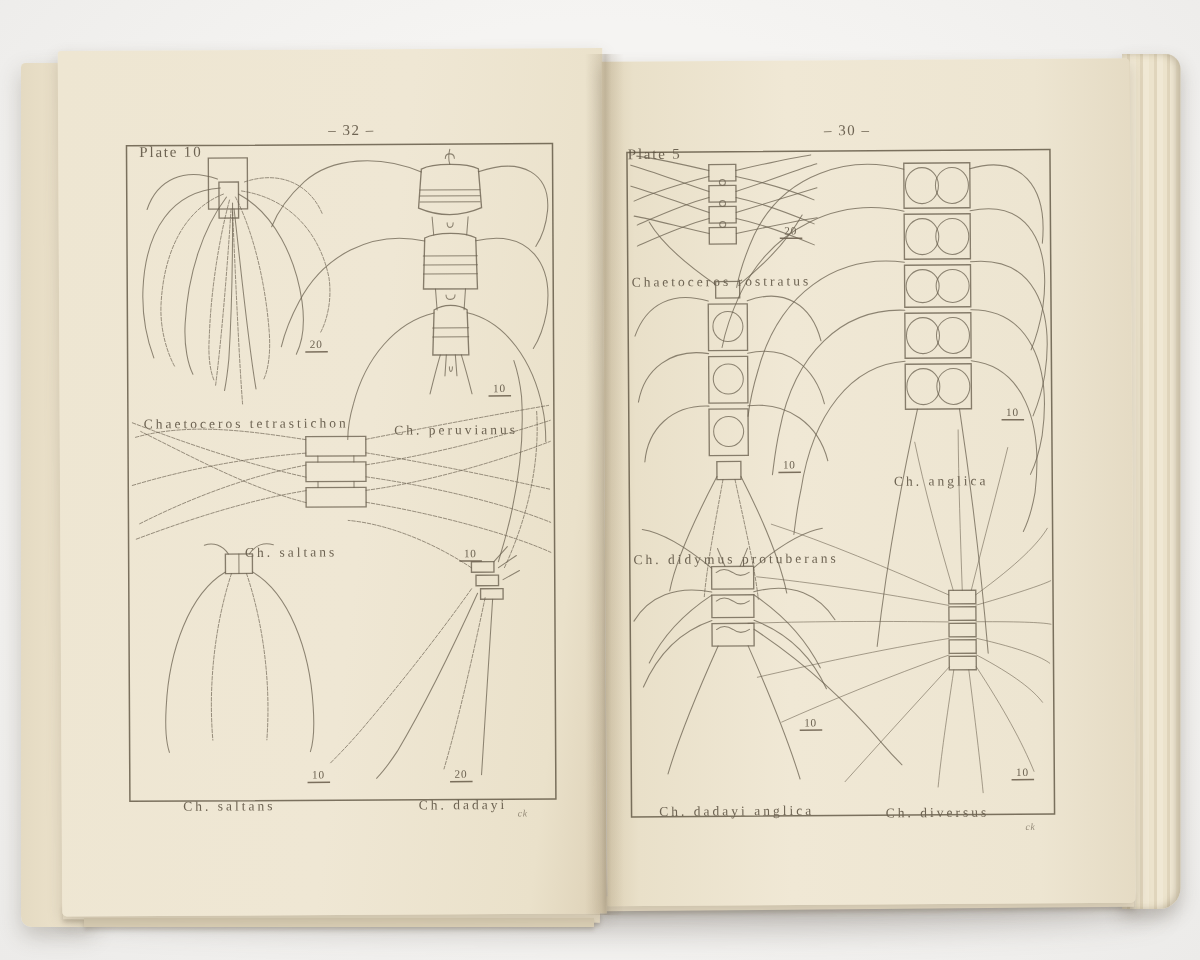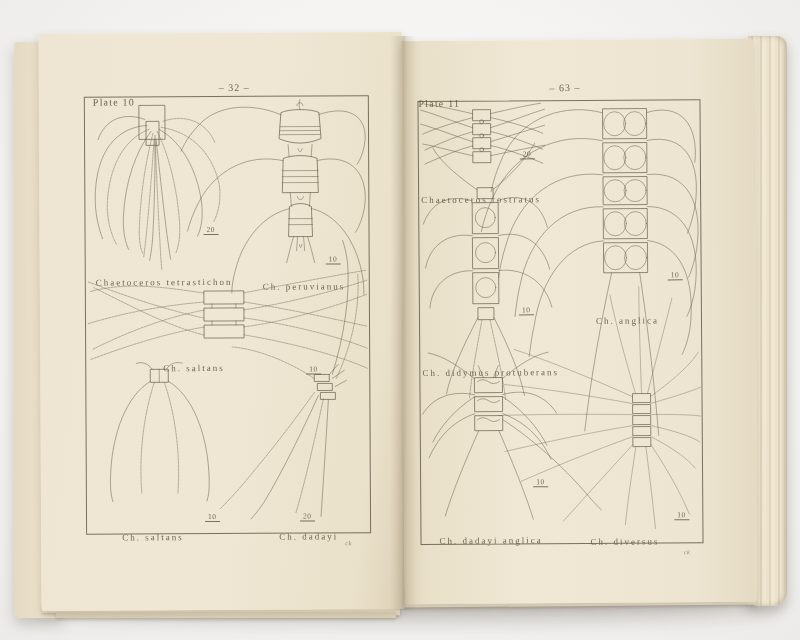--- a/index.html
+++ b/index.html
@@ -144,22 +144,22 @@
       <span class="scale" style="left:118px;top:110px">20</span>
       <span class="scale" style="left:240px;top:140px">10</span>
       <span class="scale" style="left:220px;top:250px">10</span>
       <span class="scale" style="left:118px;top:397px">10</span>
       <span class="scale" style="left:213px;top:397px">20</span>
       <span class="sig" style="left:258px;top:424px">ck</span>
     </div>
   </div>
 
   <div class="page page-right">
-    <span class="hdr" style="left:17px;top:38px">Plate 11</span>
-    <span class="pageno" style="left:148px;top:23px">– 63 –</span>
+    <span class="hdr" style="left:17px;top:38px">Plate 5</span>
+    <span class="pageno" style="left:148px;top:23px">– 30 –</span>
 
     <div class="plate-frame" style="left:16px;top:60px;width:281px;height:442px">
       <svg width="281" height="442" viewBox="0 0 281 442">
         <g>
           <rect class="cell" x="54" y="8" width="18" height="11"></rect>
           <rect class="cell" x="54" y="22" width="18" height="11"></rect>
           <rect class="cell" x="54" y="36" width="18" height="11"></rect>
           <rect class="cell" x="54" y="50" width="18" height="11"></rect>
           <circle class="s" cx="63" cy="20" r="2"></circle>
             <circle class="s" cx="63" cy="34" r="2"></circle>
@@ -249,21 +249,21 @@
           <path class="thin" d="M230,296 C258,276 272,262 278,252"></path>
           <path class="thin" d="M230,303 C262,294 276,289 280,287"></path>
           <path class="thin" d="M230,314 C262,314 276,315 280,316"></path>
           <path class="thin" d="M230,325 C260,332 274,338 279,342"></path>
           <path class="thin" d="M230,336 C256,350 268,360 274,368"></path>
           <path class="thin" d="M230,344 C248,372 260,394 268,414"></path>
           <path class="thin" d="M215,346 C210,378 206,404 204,424"></path>
           <path class="thin" d="M225,346 C229,380 232,406 234,428"></path>
         </g>
       </svg>
-      <span class="species" style="left:2px;top:74px">Chaetoceros rostratus</span>
+      <span class="species" style="left:2px;top:62px">Chaetoceros rostratus</span>
       <span class="species" style="left:176px;top:196px">Ch. anglica</span>
       <span class="species" style="left:2px;top:247px">Ch. didymus protuberans</span>
       <span class="species" style="left:18px;top:415px">Ch. dadayi anglica</span>
       <span class="species" style="left:169px;top:417px">Ch. diversus</span>
       <span class="scale" style="left:101px;top:30px">20</span>
       <span class="scale" style="left:248px;top:152px">10</span>
       <span class="scale" style="left:99px;top:186px">10</span>
       <span class="scale" style="left:112px;top:358px">10</span>
       <span class="scale" style="left:253px;top:392px">10</span>
       <span class="sig" style="left:262px;top:429px">ck</span>

